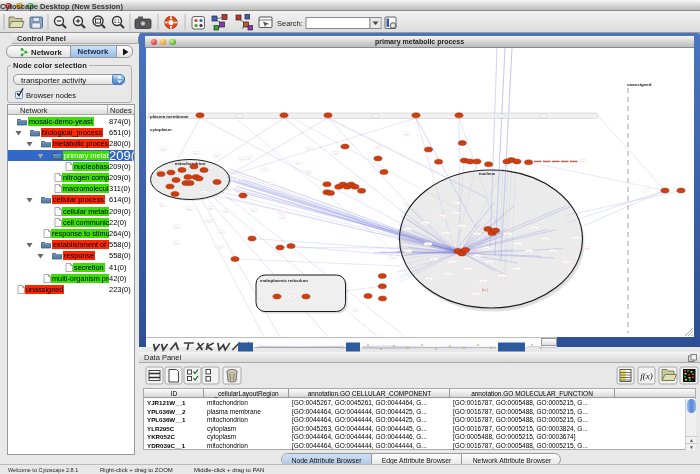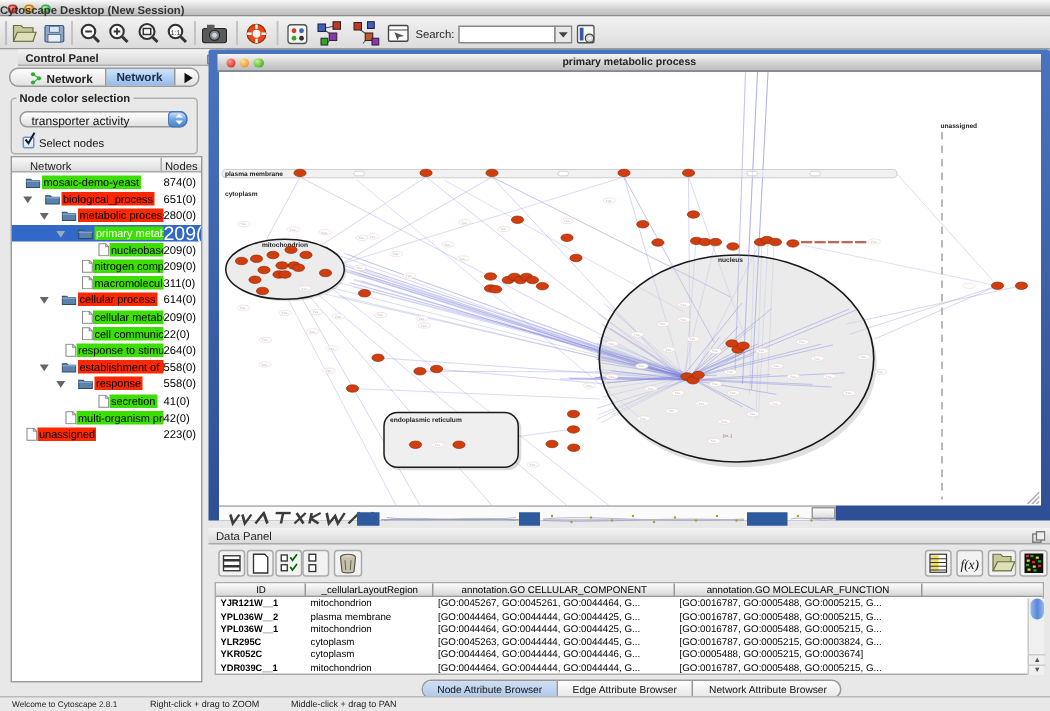--- a/index.html
+++ b/index.html
@@ -143,21 +143,21 @@
           <path d="M4.5 0.8 L7 3.4 L2 3.4 Z" fill="#fff"></path>
             <path d="M4.5 8 L2 5.4 L7 5.4 Z" fill="#fff"></path>
         </svg>
       </div>
     </div>
 
     <div class="abs" style="left:7px;top:25px;width:7.5px;height:7.5px;border:1px solid #6a92c8;border-radius:1.5px;background:linear-gradient(#fff,#d8e4f4)"></div>
     <svg width="10" height="10" viewBox="0 0 10 10" style="position:absolute;left:7px;top:21px">
         <path d="M2 6 L4 8.5 L8 1.5" stroke="#123" stroke-width="1.4" fill="none"></path>
       </svg>
-    <span style="position:absolute;left:18px;top:25px;font-size:7.5px;color:#111">Select nodes</span>
+    <span style="position:absolute;left:18px;top:25px;font-size:7.5px;color:#111">Browser nodes</span>
   </div>
 
   <div class="abs" style="left:7px;top:71px;width:128px;height:351px;border:1px solid #999;background:#fff;overflow:hidden">
     <div class="abs" style="left:0;top:0;width:128px;height:10px;background:linear-gradient(#fafafa,#dcdcdc);border-bottom:1px solid #aaa">
       <span style="position:absolute;left:12px;top:0.5px;font-size:7.5px;color:#222">Network</span>
       <span style="position:absolute;left:102px;top:0.5px;font-size:7.5px;color:#222">Nodes</span>
       <div class="abs" style="left:99px;top:0;width:1px;height:10px;background:#aaa"></div>
     </div>
     <div class="abs" style="left:0;top:-103.5px;width:128px;height:300px">
 <div style="position:absolute;left:0;top:114.5px;width:100%;height:11.2px;">

